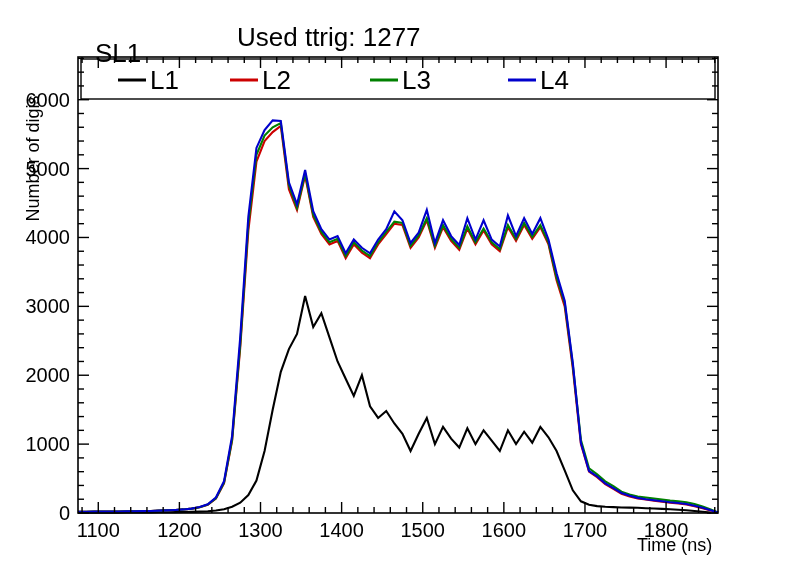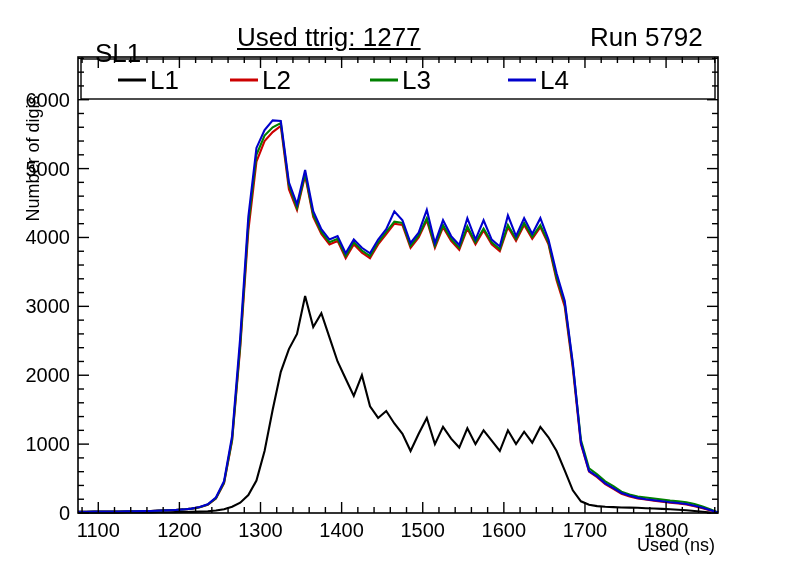--- a/index.html
+++ b/index.html
@@ -1,21 +1,21 @@
 <!DOCTYPE html>
 <html><head>
 <meta charset="utf-8">
 <style>
   html,body{margin:0;padding:0;background:#fff;}
   body{width:796px;height:572px;font-family:"Liberation Sans",sans-serif;color:#000;overflow:hidden;}
   #root{position:relative;width:796px;height:572px;background:#fff;}
   #plot-svg{position:absolute;left:0;top:0;}
   .txt{position:absolute;white-space:nowrap;}
   #sl-label{left:95px;top:38px;font-size:26px;}
-  #used-ttrig{left:237px;top:22px;font-size:26px;text-decoration:underline;}
+  #used-ttrig{left:237px;top:22px;font-size:26px;}
   #run-label{left:590px;top:22px;font-size:26px;}
   #ylabel{left:-47px;top:148px;width:160px;text-align:center;font-size:18px;transform:rotate(-90deg);}
   #xlabel{left:637px;top:535px;font-size:18px;}
 </style>
 </head>
 <body>
 
 <div id="root">
 
   <svg id="plot-svg" width="796" height="572">
@@ -202,17 +202,16 @@
         <text x="262" y="89" font-size="26" font-family="&quot;Liberation Sans&quot;, sans-serif" fill="#000">L2</text>
         <line x1="370" y1="80" x2="398" y2="80" stroke="#008000" stroke-width="3"></line>
         <text x="402" y="89" font-size="26" font-family="&quot;Liberation Sans&quot;, sans-serif" fill="#000">L3</text>
         <line x1="508" y1="80" x2="536" y2="80" stroke="#0000cc" stroke-width="3"></line>
         <text x="540" y="89" font-size="26" font-family="&quot;Liberation Sans&quot;, sans-serif" fill="#000">L4</text>
       </g>
   </svg>
 
   <div class="txt" id="sl-label">SL1</div>
   <div class="txt" id="used-ttrig">Used ttrig: 1277</div>
-  <div class="txt" id="run-label">Run 5792</div>
   <div class="txt" id="ylabel">Number of digis</div>
-  <div class="txt" id="xlabel">Used (ns)</div>
+  <div class="txt" id="xlabel">Time (ns)</div>
 
 </div>
 
 </body></html>

